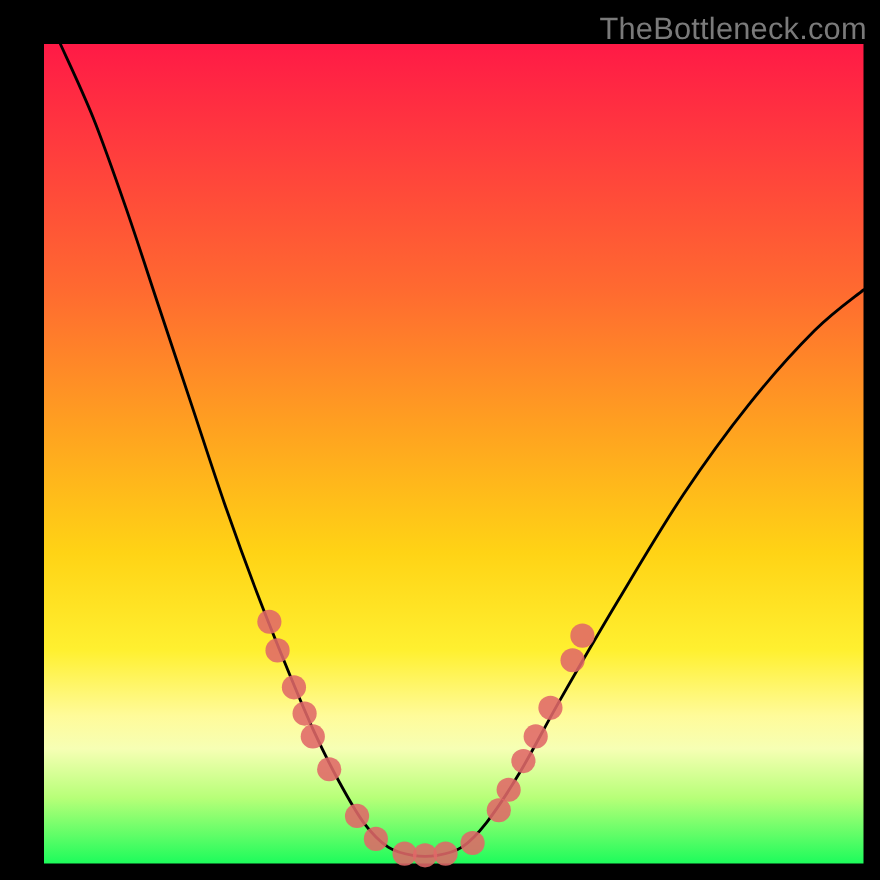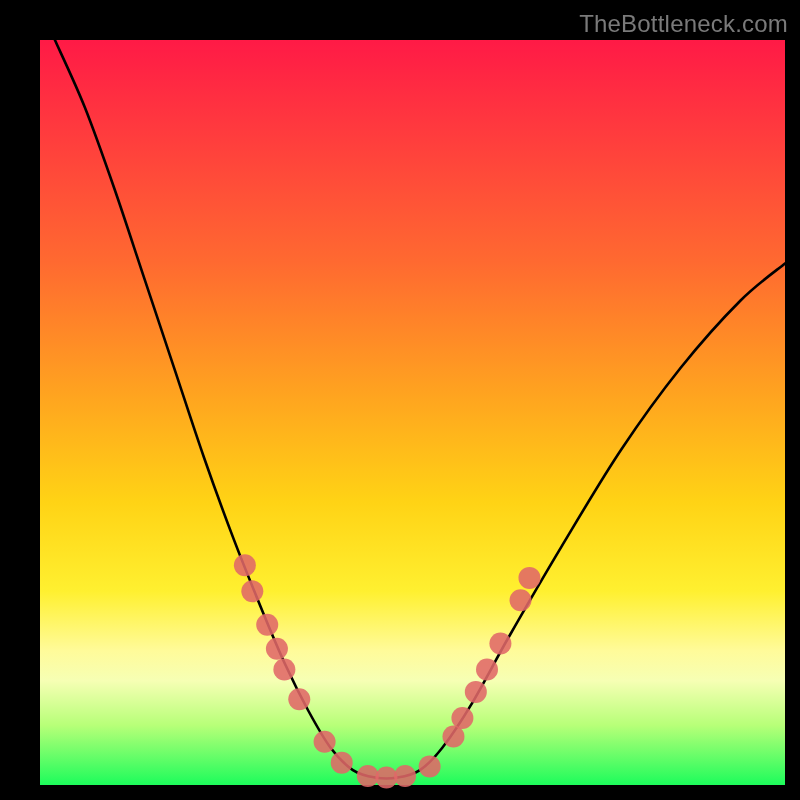--- a/index.html
+++ b/index.html
@@ -37,21 +37,21 @@
       #f6ffb4 86%,
       #b7ff78 92%,
       #1dfc5b 100%
     );
   }
   .watermark {
     position: absolute;
     top: 10px;
     right: 12px;
     color: #7a7a7a;
-    font-size: 24px;
+    font-size: 28px;
     font-weight: 500;
     letter-spacing: 0.2px;
     user-select: none;
   }
   svg.curve {
     position: absolute;
     left: 0;
     top: 0;
     width: 745px;
     height: 745px;

